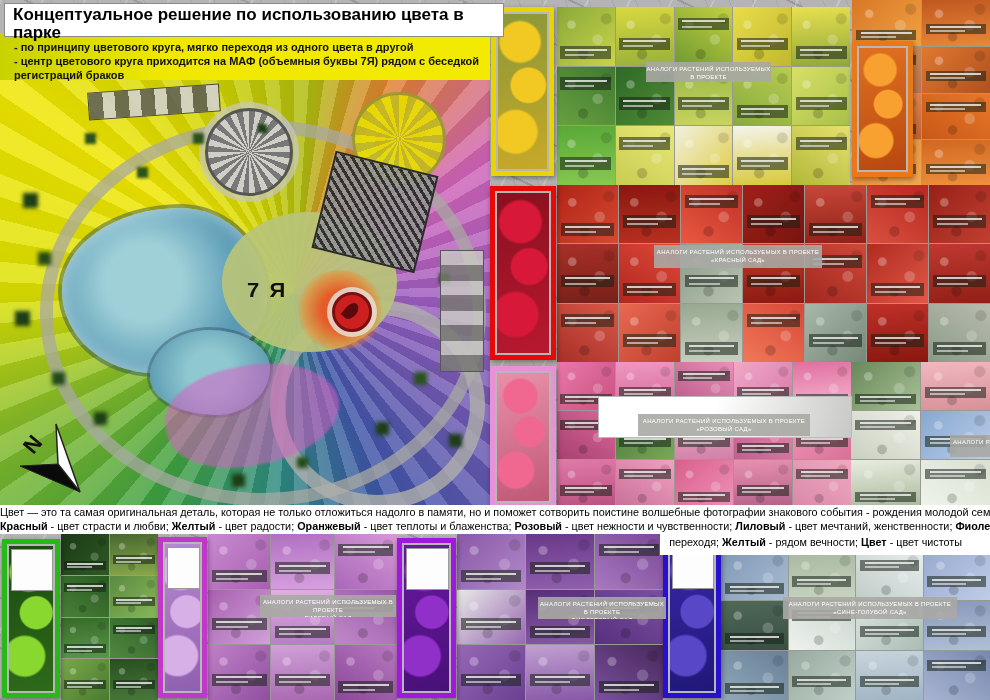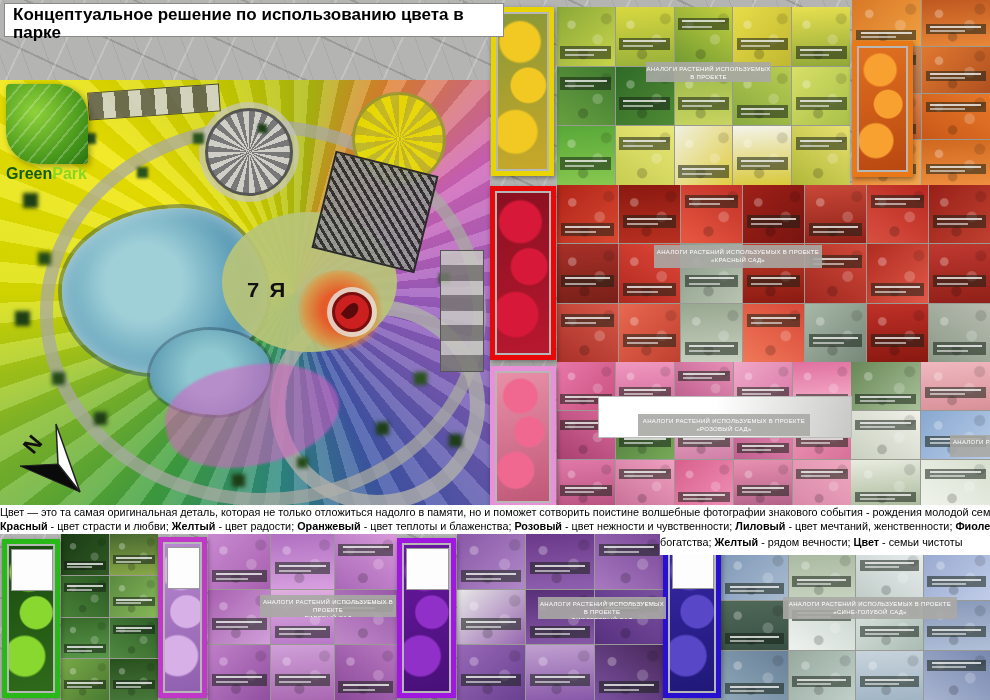--- a/index.html
+++ b/index.html
@@ -111,46 +111,44 @@
 </style>
 </head>
 <body>
 
 <div class="board">
 
   <div class="abs title-box">
     <h1>Концептуальное решение по использованию цвета в парке</h1>
   </div>
 
+  <div class="abs notes-band">
+    <div class="note">- по принципу цветового круга, мягко переходя из одного цвета в другой</div>
+    <div class="note">- центр цветового круга приходится на МАФ (объемныя буквы 7Я) рядом с беседкой регистраций браков</div>
+  </div>
 
   <div class="abs plan">
     <div class="wheel"></div>
     <div class="rays"></div>
     <div class="abs ring1"></div>
     <div class="abs ring2"></div>
     <div class="abs lake"></div>
     <div class="abs lake2"></div>
     <div class="abs lawn"></div>
     <div class="abs gazebo"></div>
     <div class="abs plaza"></div>
     <div class="abs pavilion"></div>
     <div class="abs pinkpath"></div>
     <div class="abs splash"></div>
     <div class="abs trees"></div>
     <div class="abs structs"></div>
     <div class="abs structs2"></div>
     <div class="abs marker"></div>
     <div class="abs center-label">7 Я</div>
 
-    <div class="abs logo">
-      <div class="leaf"></div>
-      <div class="logo-text">
-        <span class="w1">Green</span><span class="w2">Park</span>
-      </div>
-    </div>
 
     <div class="abs compass">
       <svg width="90" height="90" viewBox="0 0 90 90">
         <polygon points="6,48 66,74 44,46" fill="#0a0a0a" stroke="#222" stroke-width="1"></polygon>
         <polygon points="42,6 66,74 44,46" fill="#fdfdfd" stroke="#222" stroke-width="1.5"></polygon>
         <text id="compass-n" x="14" y="34" font-size="22" font-weight="bold" fill="#101010" transform="rotate(-50 20 30)">N</text>
       </svg>
     </div>
   </div>
 
@@ -524,16 +522,16 @@
   <div class="abs s-label" style="left:538px;top:597px;width:128px;height:22px;">АНАЛОГИ РАСТЕНИЙ ИСПОЛЬЗУЕМЫХ В ПРОЕКТЕ
 «ФИОЛЕТОВЫЙ САД»</div>
   <div class="abs s-label" style="left:783px;top:597px;width:174px;height:22px;">АНАЛОГИ РАСТЕНИЙ ИСПОЛЬЗУЕМЫХ В ПРОЕКТЕ
 «СИНЕ-ГОЛУБОЙ САД»</div>
 
   <div class="abs desc">
     <div class="dline"><span style="font-weight: normal;">Цвет</span><span> — это та самая оригинальная деталь, которая не только отложиться надолго в памяти, но и поможет  сотворить поистине волшебные фотографии знакового события - рождения молодой семьи.</span></div>
     <div class="dline"><span style="font-weight: bold;">Красный</span><span> - цвет страсти и любви; </span><span style="font-weight: bold;">Желтый</span><span> - цвет радости; </span><span style="font-weight: bold;">Оранжевый</span><span> - цвет теплоты и блаженства; </span><span style="font-weight: bold;">Розовый</span><span> - цвет нежности и чувственности; </span><span style="font-weight: bold;">Лиловый</span><span> - цвет мечтаний, женственности; </span><span style="font-weight: bold;">Фиолетовый</span></div>
   </div>
   <div class="abs desc3">
-    <div class="dline"><span>богатства; </span><span style="font-weight: bold;">Желтый</span><span> - рядом вечности; </span><span style="font-weight: bold;">Цвет</span><span>  - семьи чистоты</span></div>
+    <div class="dline"><span>переходя; </span><span style="font-weight: bold;">Желтый</span><span> - рядом вечности; </span><span style="font-weight: bold;">Цвет</span><span>  - цвет чистоты</span></div>
   </div>
 
 </div>
 
 </body></html>

